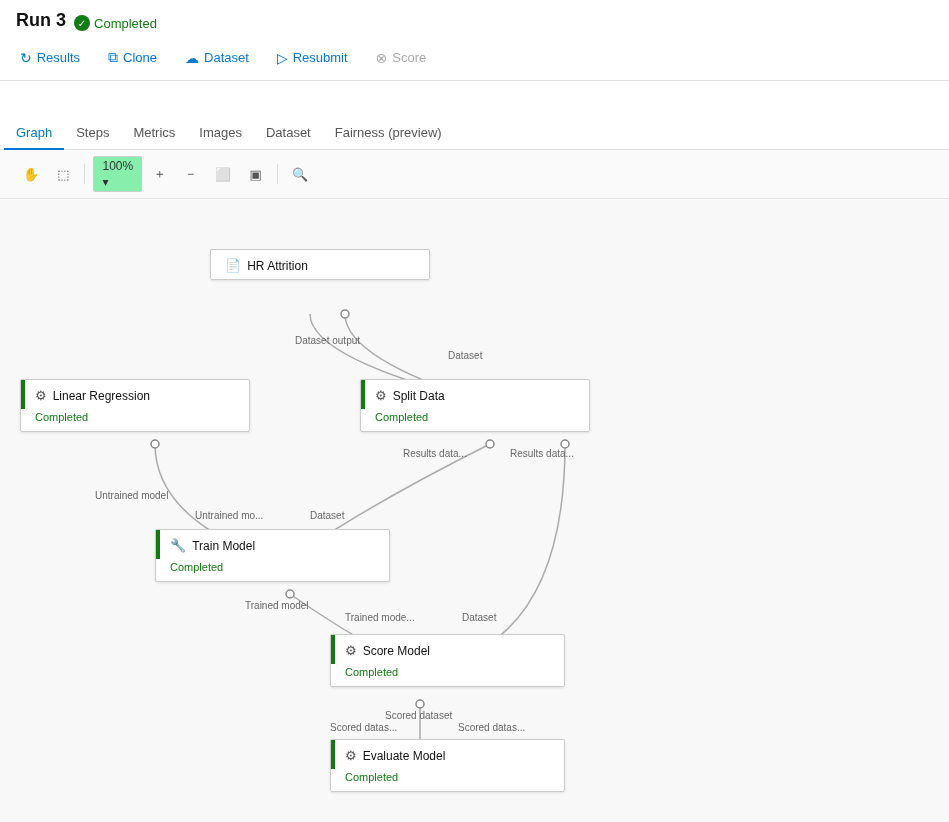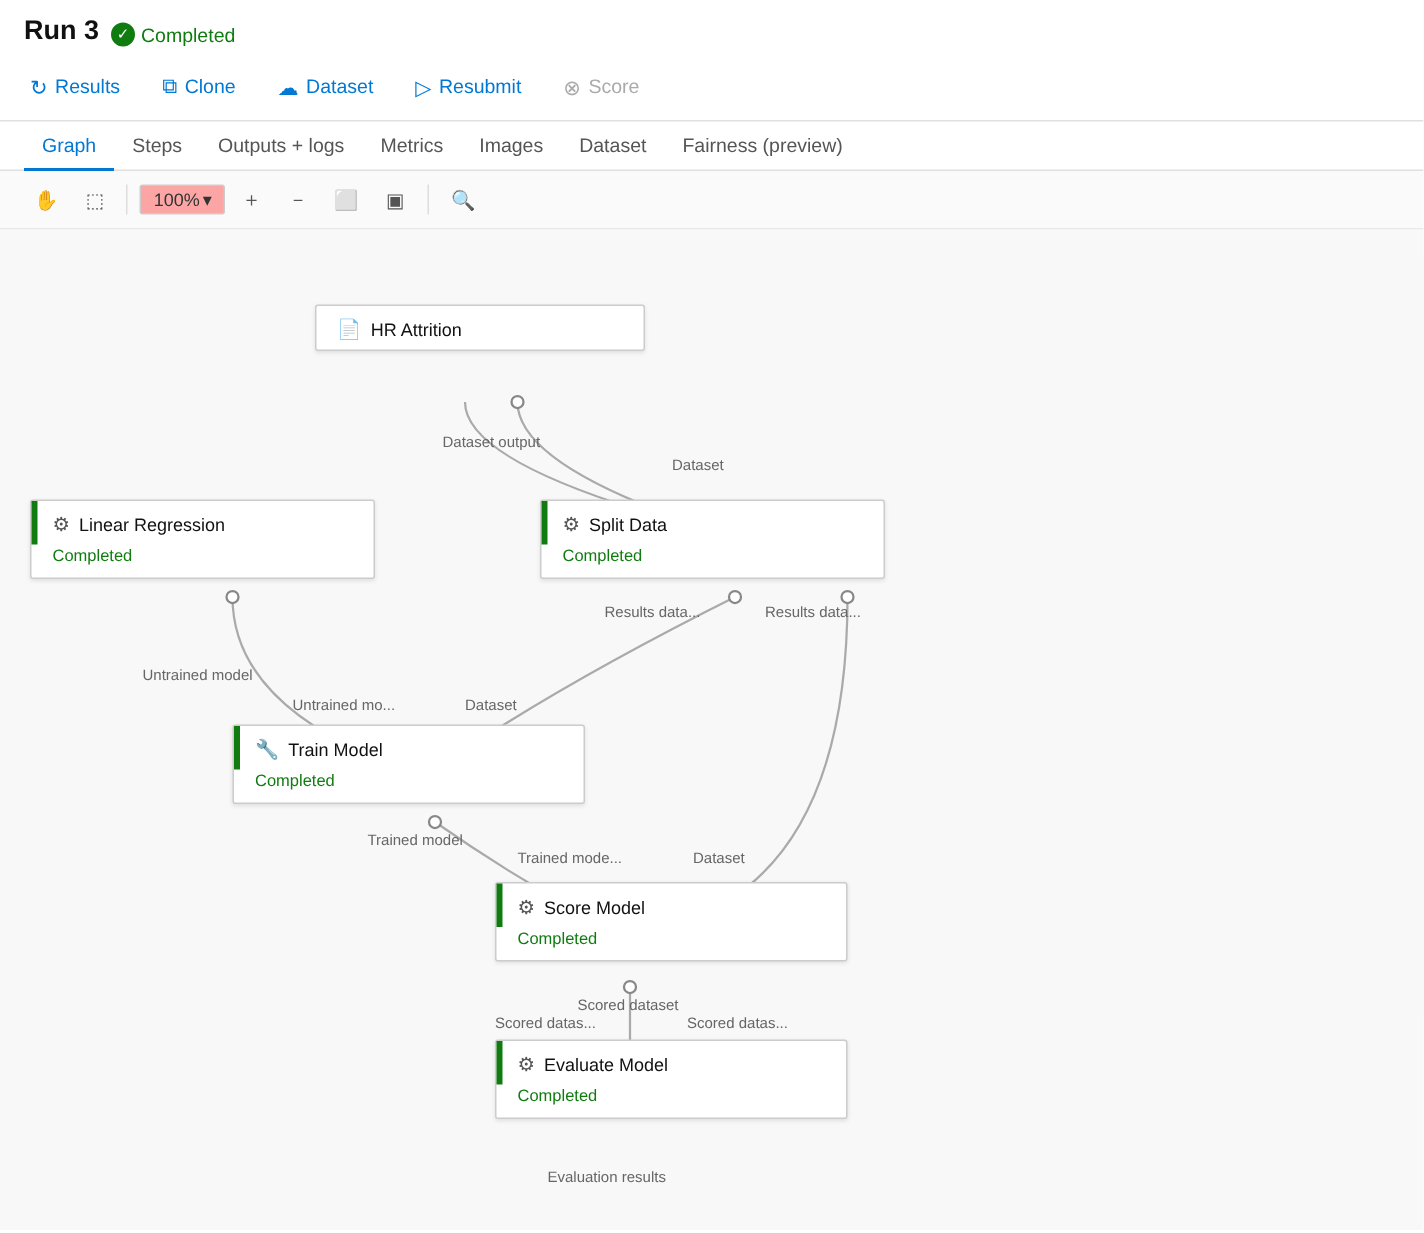--- a/index.html
+++ b/index.html
@@ -10,27 +10,27 @@
     .run-title-text { font-size: 18px; font-weight: 600; color: #111; }
     .status-badge { display: flex; align-items: center; gap: 4px; font-size: 13px; color: #107c10; font-weight: 500; }
     .status-icon { width: 16px; height: 16px; background: #107c10; border-radius: 50%; display: flex; align-items: center; justify-content: center; }
     .status-icon::after { content: '✓'; color: white; font-size: 10px; }
 
     .toolbar { display: flex; align-items: center; gap: 20px; padding: 4px 0 8px 0; }
     .toolbar-btn { display: flex; align-items: center; gap: 5px; cursor: pointer; color: #0078d4; font-size: 13px; background: none; border: none; padding: 2px 4px; }
     .toolbar-btn .icon { font-size: 14px; }
     .toolbar-btn.disabled { color: #aaa; cursor: default; }
 
-    .tabs { display: flex; border-bottom: 1px solid #e0e0e0; padding: 0 16px; }
+    .tabs { display: flex; border-bottom: 1px solid #e0e0e0; padding: 0 4px; margin-top: 36px; }
     .tab { padding: 8px 12px; cursor: pointer; font-size: 13px; color: #555; border-bottom: 2px solid transparent; margin-bottom: -1px; }
     .tab.active { color: #0078d4; border-bottom: 2px solid #0078d4; font-weight: 500; }
 
     .graph-toolbar { display: flex; align-items: center; gap: 4px; padding: 6px 16px; border-bottom: 1px solid #e8e8e8; background: #fafafa; }
     .graph-btn { background: none; border: 1px solid transparent; padding: 3px 6px; cursor: pointer; color: #555; border-radius: 2px; font-size: 13px; display: flex; align-items: center; }
-    .zoom-display { border: 1px solid #ccc; padding: 2px 8px; border-radius: 2px; font-size: 12px; cursor: pointer; display: flex; align-items: flex-start; gap: 2px; background: #fca5a5; }
+    .zoom-display { border: 1px solid #ccc; padding: 2px 8px; border-radius: 2px; font-size: 12px; cursor: pointer; display: flex; align-items: flex-start; gap: 2px; background: #86efac; flex-direction: column; }
     .separator { width: 1px; height: 20px; background: #ddd; margin: 0 4px; }
 
     .canvas { position: relative; width: 100%; height: calc(822px - 155px); background: #f8f8f8; overflow: hidden; }
 
     
     .node { position: absolute; background: white; border: 1px solid #ccc; border-radius: 2px; min-width: 160px; box-shadow: 0 1px 3px rgba(0,0,0,0.1); }
     .node-header { display: flex; align-items: center; gap: 6px; padding: 8px 10px 6px 10px; font-weight: 500; font-size: 12px; color: #111; border-left: 4px solid transparent; }
     .node-header.completed { border-left: 4px solid #107c10; }
     .node-header.neutral { border-left: 4px solid transparent; }
     .node-status { font-size: 11px; color: #107c10; padding: 2px 10px 8px 14px; font-weight: 400; }
@@ -71,21 +71,20 @@
     <button class="toolbar-btn disabled">
       <span class="icon">⊗</span>
       <span>Score</span>
     </button>
   </div>
 </div>
 
 <div class="tabs">
   <div class="tab active">Graph</div>
   <div class="tab">Steps</div>
-  <div class="tab">Outputs + logs</div>
   <div class="tab">Metrics</div>
   <div class="tab">Images</div>
   <div class="tab">Dataset</div>
   <div class="tab">Fairness (preview)</div>
 </div>
 
 <div class="graph-toolbar">
   <button class="graph-btn" title="Pan">✋</button>
   <button class="graph-btn" title="Select">⬚</button>
   <div class="separator"></div>

